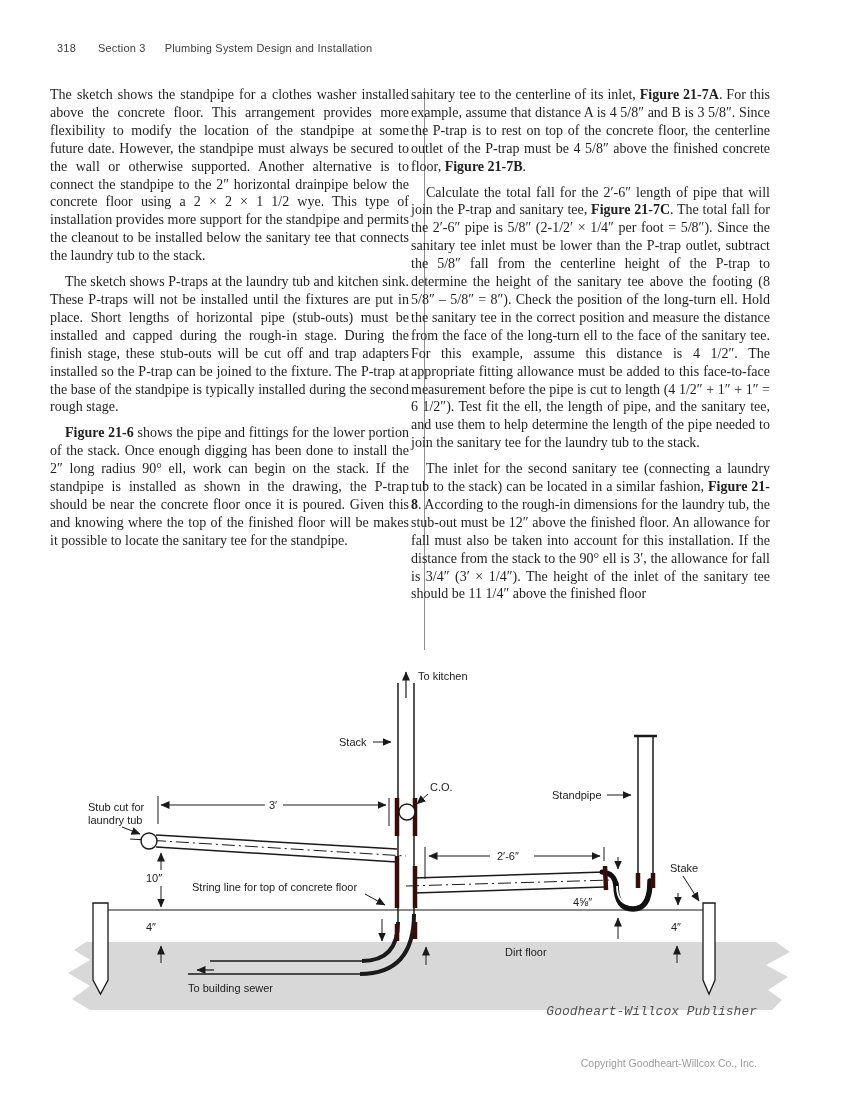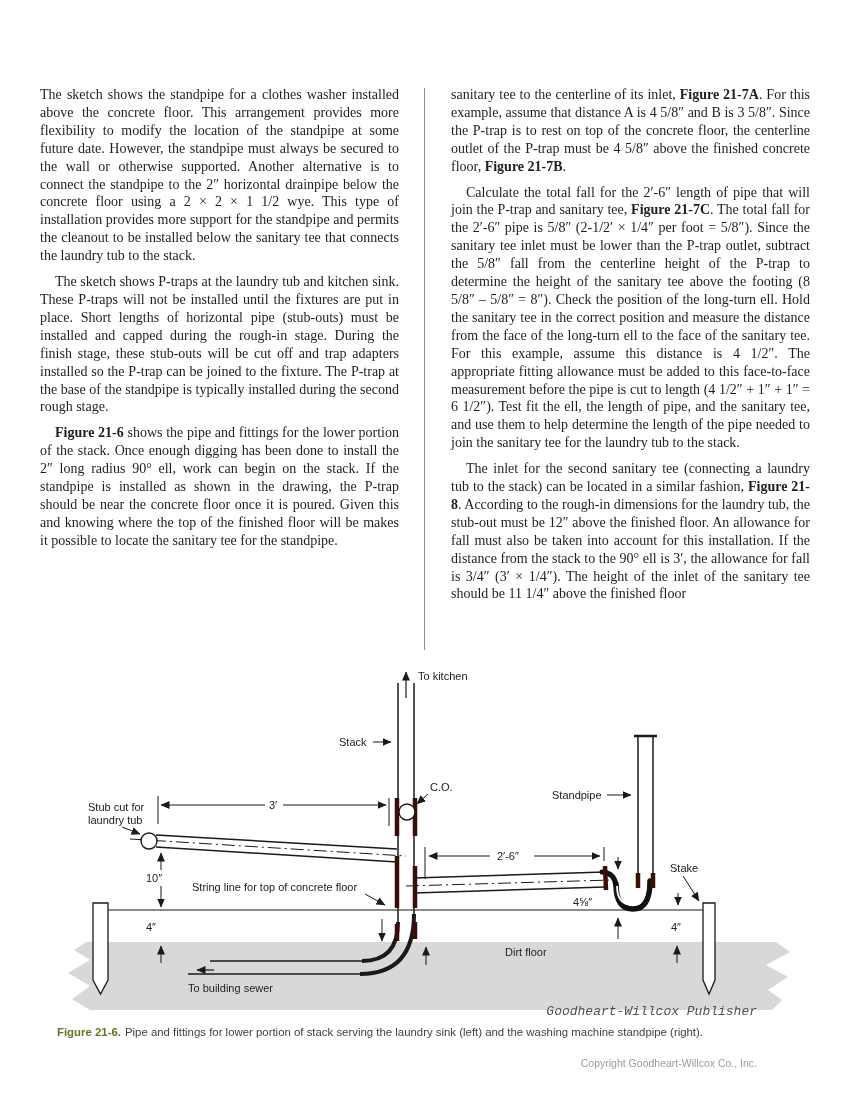--- a/index.html
+++ b/index.html
@@ -5,40 +5,43 @@
   html,body{margin:0;padding:0;background:#ffffff;}
   body{width:849px;height:1112px;position:relative;font-family:"Liberation Serif",serif;overflow:hidden;}
   .page{position:absolute;inset:0;background:#fff;}
   .pagehead{position:absolute;top:42px;left:57px;font-family:"Liberation Sans",sans-serif;
             font-size:11px;color:#3d3d3d;letter-spacing:.2px;}
   .pagehead .pnum{margin-right:22px;}
   .pagehead .sect{margin-right:19px;}
   .colrule{position:absolute;left:424px;top:88px;width:1px;height:562px;background:#8f8f8f;}
   .col{position:absolute;top:86px;width:359px;text-align:justify;font-size:14px;line-height:17.9px;
        color:#1e1e1e;}
-  .col.left{left:40px;}
-  .col.right{left:451px;}
+  .col.left{left:50px;}
+  .col.right{left:411px;}
   .para{margin:0;}
   .para.indent{text-indent:15px;margin-top:8px;}
   .bd{font-weight:bold;}
   .fig{position:absolute;left:60px;top:660px;width:730px;height:352px;}
   .fig svg text{font-family:"Liberation Sans",sans-serif;font-size:11px;fill:#222;}
   .credit{position:absolute;top:1004px;right:92px;font-family:Liberation Mono, monospace;
           font-style:italic;font-size:13px;color:#4f4f4f;}
   .caption{position:absolute;top:1026px;left:57px;width:760px;margin:0;white-space:nowrap;
            font-family:"Liberation Sans",sans-serif;font-size:11.4px;color:#404040;}
   .caption .figlabel{color:#667227;font-weight:bold;margin-right:4px;}
   .copyright{position:absolute;top:1057px;right:92px;font-family:"Liberation Sans",sans-serif;
              font-size:10.5px;color:#9c9c9c;text-align:right;}
 </style>
 </head>
 <body>
 
 <div class="page">
 
+  <div class="pagehead">
+    <span class="pnum">318</span><span class="sect">Section 3</span><span class="ttl">Plumbing System Design and Installation</span>
+  </div>
 
   <div class="colrule"></div>
 
   <div class="col left">
       <p class="para"><span>The sketch shows the standpipe for a clothes washer installed above the concrete floor. This arrangement provides more flexibility to modify the location of the standpipe at some future date. However, the standpipe must always be secured to the wall or otherwise supported. Another alternative is to connect the standpipe to the 2″ horizontal drainpipe below the concrete floor using a 2 × 2 × 1 1/2 wye. This type of installation provides more support for the standpipe and permits the cleanout to be installed below the sanitary tee that connects the laundry tub to the stack.</span></p>
       <p class="para indent"><span>The sketch shows P-traps at the laundry tub and kitchen sink. These P-traps will not be installed until the fixtures are put in place. Short lengths of horizontal pipe (stub-outs) must be installed and capped during the rough-in stage. During the finish stage, these stub-outs will be cut off and trap adapters installed so the P-trap can be joined to the fixture. The P-trap at the base of the standpipe is typically installed during the second rough stage.</span></p>
       <p class="para indent"><span class="bd">Figure 21-6</span><span> shows the pipe and fittings for the lower portion of the stack. Once enough digging has been done to install the 2″ long radius 90° ell, work can begin on the stack. If the standpipe is installed as shown in the drawing, the P-trap should be near the concrete floor once it is poured. Given this and knowing where the top of the finished floor will be makes it possible to locate the sanitary tee for the standpipe.</span></p>
     </div>
   <div class="col right">
       <p class="para"><span>sanitary tee to the centerline of its inlet, </span><span class="bd">Figure 21-7A</span><span>. For this example, assume that distance A is 4 5/8″ and B is 3 5/8″. Since the P-trap is to rest on top of the concrete floor, the centerline outlet of the P-trap must be 4 5/8″ above the finished concrete floor, </span><span class="bd">Figure 21-7B</span><span>.</span></p>
@@ -168,17 +171,16 @@
       <text x="611" y="271">4″</text>
       <line x1="617" y1="303" x2="617" y2="286" stroke="#1a1a1a" stroke-width="1" marker-end="url(#ah)"></line>
 
       <line x1="322" y1="259" x2="322" y2="281" stroke="#1a1a1a" stroke-width="1" marker-end="url(#ah)"></line>
       <line x1="366" y1="305" x2="366" y2="287" stroke="#1a1a1a" stroke-width="1" marker-end="url(#ah)"></line>
     </svg>
   </div>
 
   <div class="credit">Goodheart-Willcox Publisher</div>
 
-  <p class="caption"><span class="figlabel">Figure 21-6.</span><span>Pipe and fittings for lower portion of stack serving the laundry sink (left) and the washing machine standpipe (right).</span></p>
 
   <div class="copyright">Copyright Goodheart-Willcox Co., Inc.</div>
 
 </div>
 
 </body></html>

